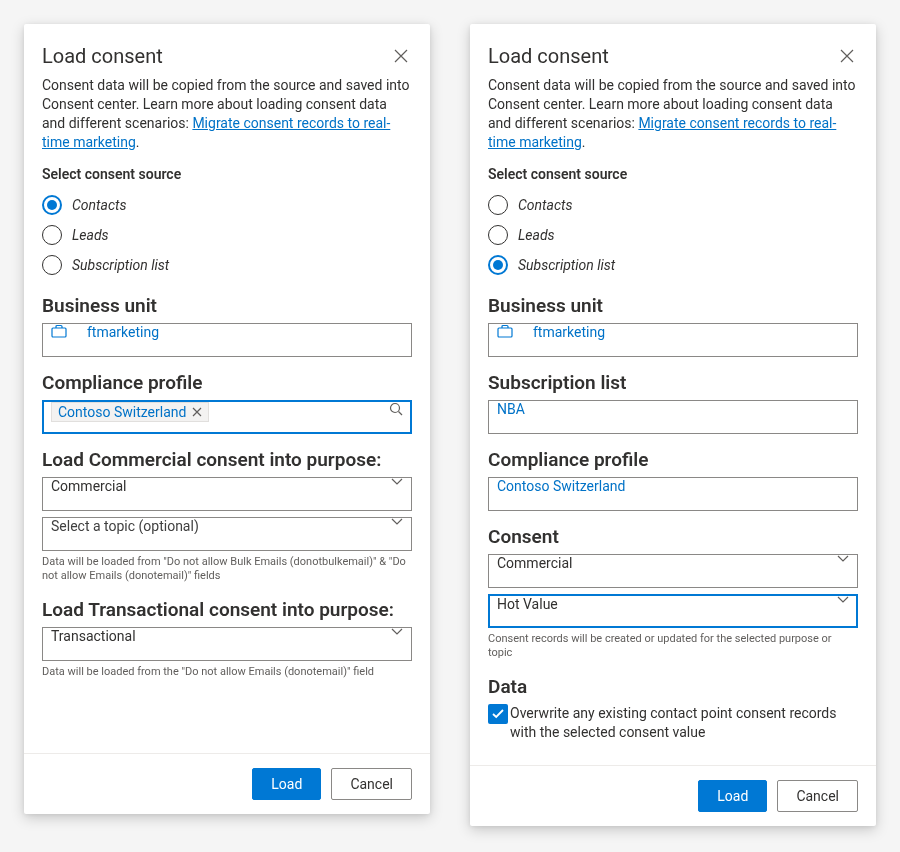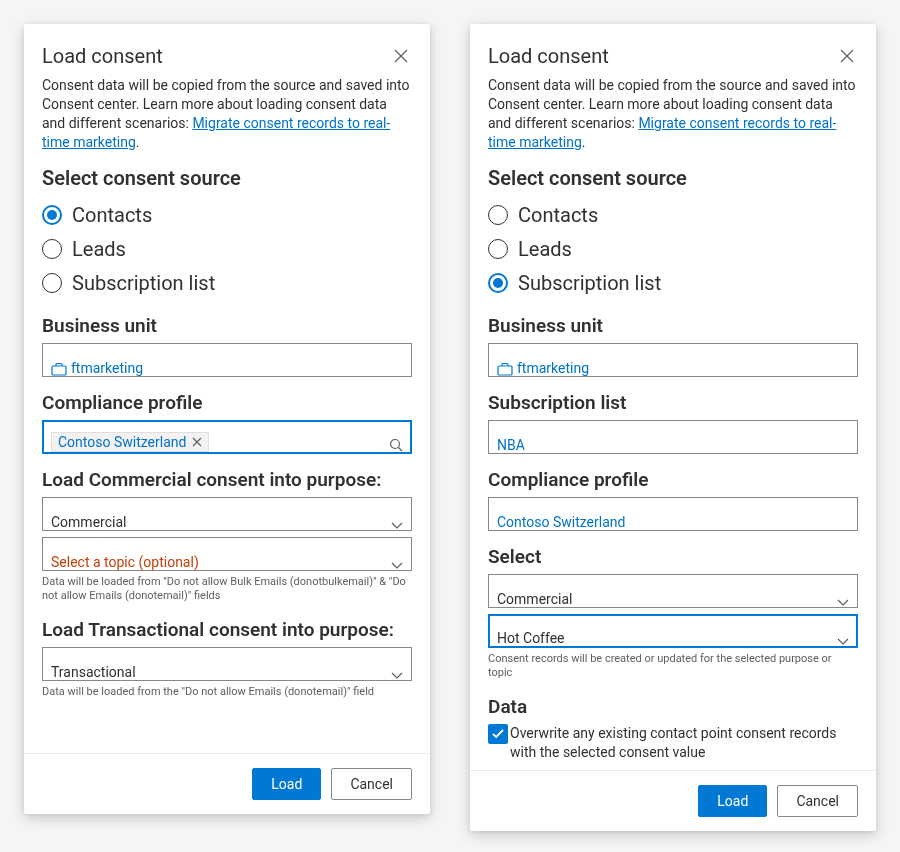--- a/index.html
+++ b/index.html
@@ -67,21 +67,21 @@
     line-height: 1.35;
     color: var(--text);
     margin-bottom: 14px;
   }
   .intro a {
     color: var(--link);
     text-decoration: underline;
     cursor: pointer;
   }
   .section-label {
-    font-size: 20px;
+    font-size: 14px;
     font-weight: 600;
     color: var(--text);
     margin: 8px 0 8px 0;
   }
   
   .radio-row {
     display: flex;
     align-items: center;
     gap: 10px;
     padding: 5px 0;
@@ -102,43 +102,43 @@
     border-width: 2px;
   }
   .radio-inner {
     width: 10px;
     height: 10px;
     border-radius: 50%;
     background: var(--primary);
     display: none;
   }
   .radio-row.selected .radio-inner { display: block; }
-  .radio-label { font-size: 20px; }
+  .radio-label { font-size: 14px; font-style: italic; }
 
   .field-block { margin-top: 14px; }
   .field-label {
     font-size: 19px;
     font-weight: 600;
     margin-bottom: 6px;
   }
   .input-box {
     border: 1px solid var(--border);
     height: 34px;
     display: flex;
-    align-items: flex-end;
+    align-items: flex-start;
     padding: 0 8px;
     font-size: 14px;
     background: #fff;
     color: var(--text);
-    gap: 6px;
+    gap: 22px;
   }
   .input-box.link-val .val { color: var(--link); }
   .input-box.focus { border: 2px solid var(--focus); padding: 0 7px; }
   .input-box .val { flex: 1; white-space: nowrap; overflow: hidden; text-overflow: ellipsis; }
-  .input-box .placeholder { color: #c2410c; }
+  .input-box .placeholder { color: #404040; }
   .input-box .suffix-icon { color: #605e5c; font-size: 13px; cursor: pointer; flex-shrink: 0; }
   .input-box .chip {
     background: #f3f2f1;
     border: 1px solid #e1dfdd;
     padding: 1px 6px;
     display: flex;
     align-items: center;
     gap: 6px;
     color: var(--link);
     font-size: 14px;
@@ -371,31 +371,31 @@
     </div>
 
     <div class="field-block">
       <div class="field-label">Compliance profile</div>
       <div class="input-box link-val">
         <span class="val">Contoso Switzerland</span>
       </div>
     </div>
 
     <div class="field-block stacked-selects">
-      <div class="field-label">Select</div>
+      <div class="field-label">Consent</div>
       <div class="input-box">
         <span class="val">Commercial</span>
         <span class="suffix-icon">
           <svg width="12" height="8" viewBox="0 0 12 8">
               <path d="M1 1 L6 6 L11 1" fill="none" stroke="#605e5c" stroke-width="1.2"></path>
             </svg>
         </span>
       </div>
       <div class="input-box focus">
-        <span class="val">Hot Coffee</span>
+        <span class="val">Hot Value</span>
         <span class="suffix-icon">
           <svg width="12" height="8" viewBox="0 0 12 8">
               <path d="M1 1 L6 6 L11 1" fill="none" stroke="#605e5c" stroke-width="1.2"></path>
             </svg>
         </span>
       </div>
       <div class="helper">Consent records will be created or updated for the selected purpose or topic</div>
     </div>
 
     <div class="field-block">

